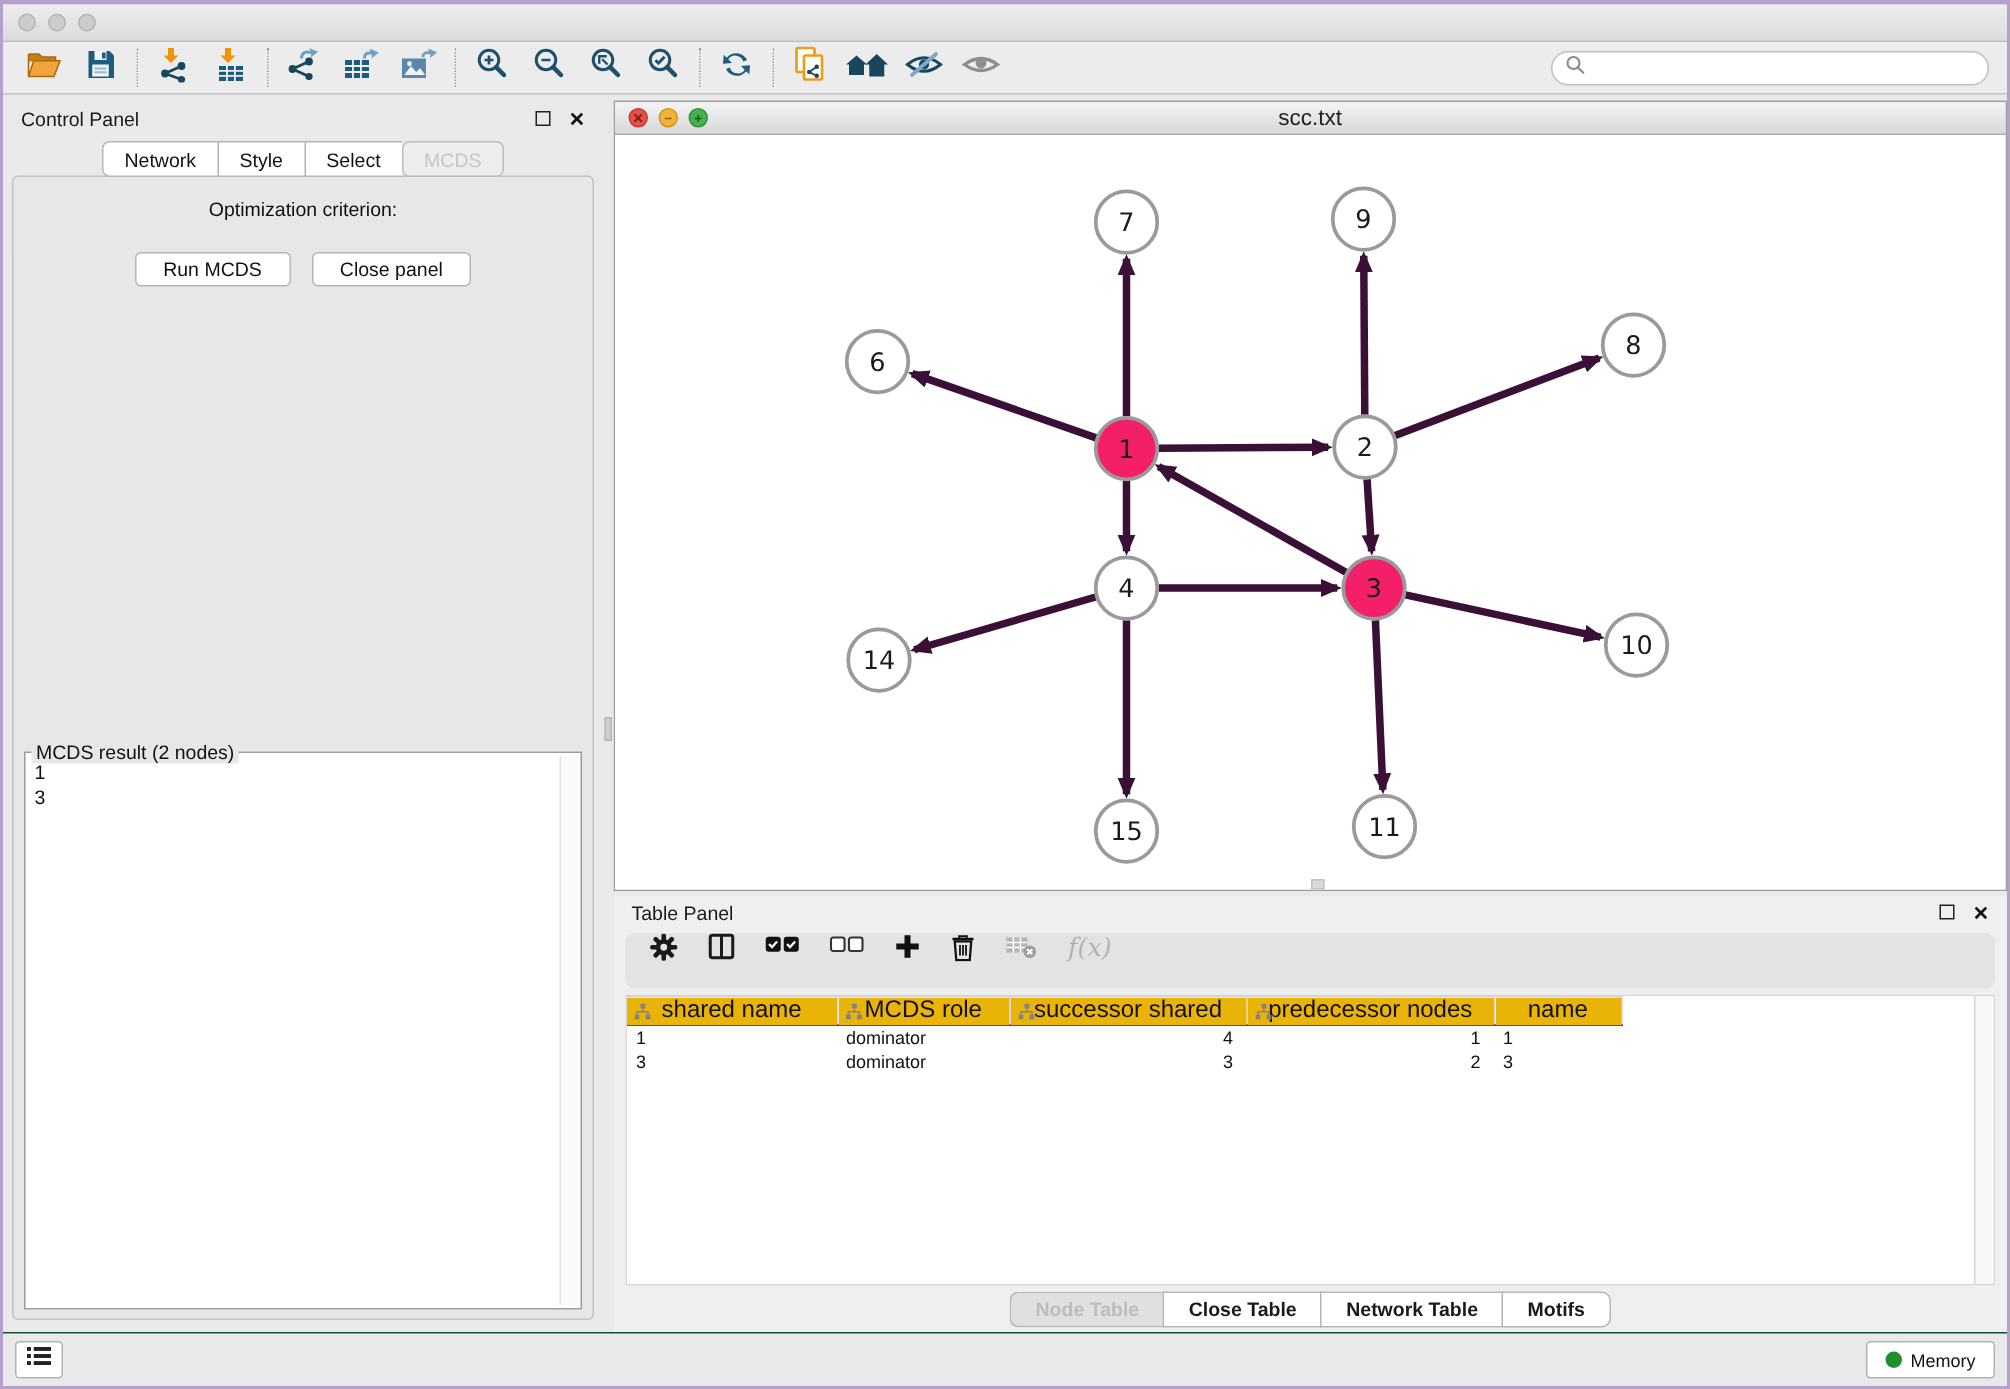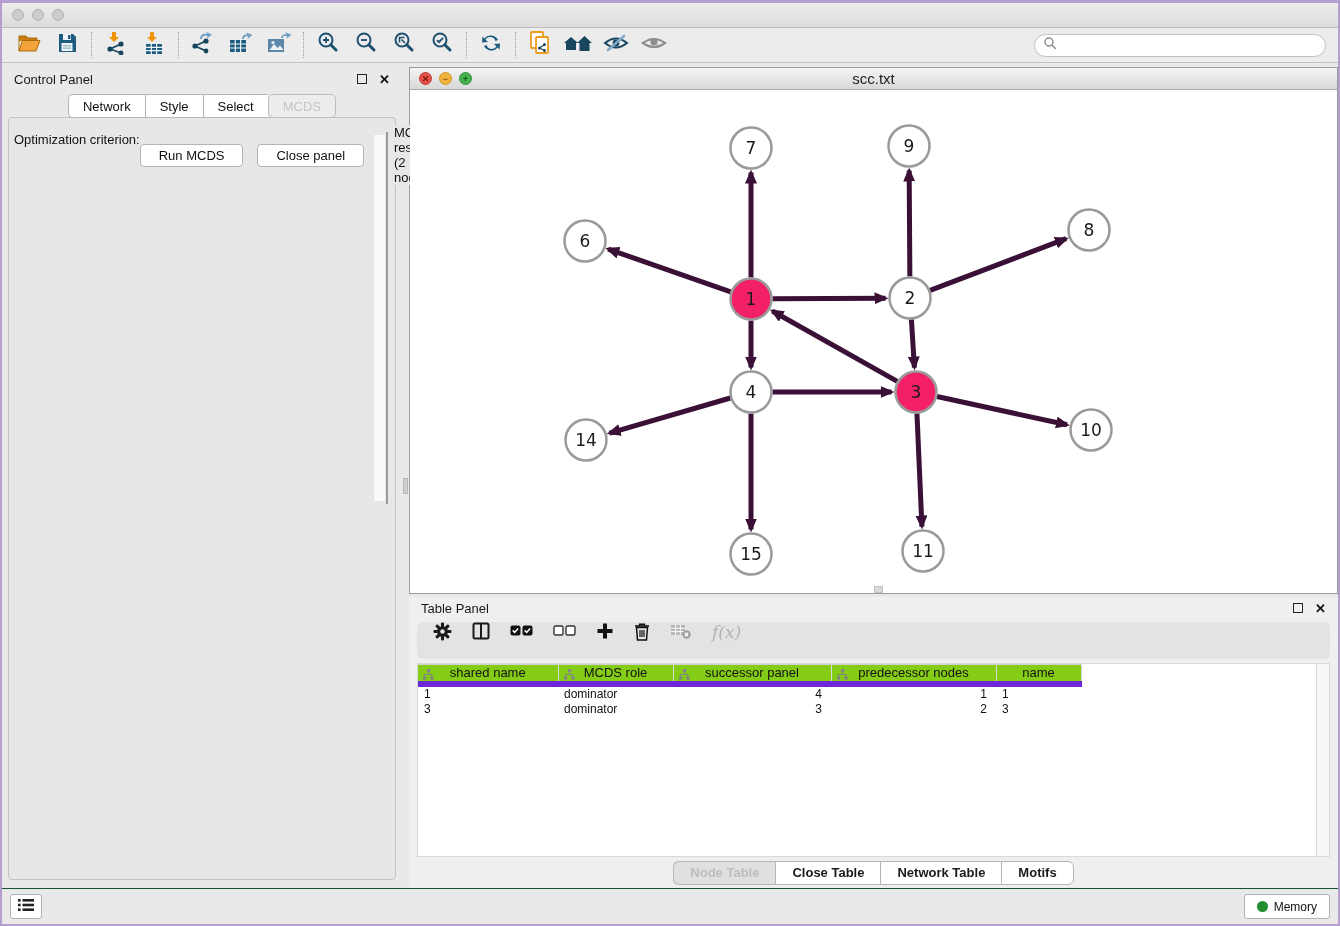--- a/index.html
+++ b/index.html
@@ -32,21 +32,21 @@
   .panel-header { height:22px; display:flex; align-items:center; padding:0 12px; }
   .panel-title { font-size:13px; color:#1a1a1a; }
   .panel-header .spacer { flex:1; }
   .float-box { width:10px; height:10px; border:1.5px solid #222; margin-right:12px; }
   .close-x { font-size:13px; font-weight:700; color:#111; line-height:1; }
   .cp-tabs { display:flex; justify-content:center; margin-top:4px; position:relative; z-index:2; }
   .cp-tab { font-size:13px; padding:4px 14px 3px; background:#fff; border:1px solid #b5b5b5; color:#111; border-right:none; }
   .cp-tab:first-child { border-top-left-radius:5px; border-bottom-left-radius:5px; }
   .cp-tab.active { background:#ededed; color:#c6c6c6; border:1px solid #bdbdbd; border-radius:5px; }
   .cp-body { flex:1; margin:-1px 6px 8px; background:#e7e7e7; border:1px solid #c2c2c2; border-radius:4px;
-             display:flex; flex-direction:row; padding:14px 5px 6px; }
+             display:flex; flex-direction:column; padding:14px 5px 6px; }
   .opt-label { text-align:center; font-size:13px; color:#111; margin-bottom:9px; }
   .dropdown { margin:0 38px; height:24px; background:#fff; border:1px solid #b9b9b9; border-radius:5px;
               display:flex; align-items:center; padding:0 6px 0 10px; }
   .dropdown .dd-text { flex:1; font-size:13px; color:#111; }
   .dd-chevrons { display:flex; flex-direction:column; align-items:center; line-height:0; }
   .dd-chevrons i { border:4px solid transparent; display:block; width:0; height:0; }
   .dd-chevrons i.up { border-bottom-color:#555; margin-bottom:2px; }
   .dd-chevrons i.down { border-top-color:#555; }
   .btn-row { display:flex; justify-content:center; gap:14px; margin-top:12px; }
   .cp-btn { background:#fff; border:1px solid #b5b5b5; border-radius:4px; font-size:13px; color:#111;
@@ -79,22 +79,22 @@
   .canvas-hthumb { position:absolute; bottom:0; left:50%; width:9px; height:7px; background:#d9d9d9; border:1px solid #c2c2c2; }
 
   
   .table-panel { flex:1; margin-top:3px; display:flex; flex-direction:column; background:#efefef; overflow:hidden; }
   .tp-toolbar { margin:3px 8px 4px; background:#e3e3e3; border-radius:6px; height:37px; display:flex;
                 align-items:flex-start; gap:20px; padding:0 16px; flex:0 0 auto; }
   .tp-icon { display:flex; align-items:center; justify-content:center; }
   .fx { font-family:"DejaVu Serif", serif; font-style:italic; font-size:17px; color:#b2b2b2; }
   .table-area { flex:1; background:#fff; margin:0 8px; border:1px solid #d9d9d9; position:relative; overflow:hidden; }
   table.grid { border-collapse:collapse; table-layout:fixed; }
-  .grid th { height:19px; background:#84cc16; border-top:1px solid #d0d0d0; border-bottom:6px solid #6d28d9;
-             border-right:1px solid #d8d8d8; font-size:13px; font-weight:400; color:#111; position:relative; }
+  .grid th { height:19px; background:#eab308; border-top:1px solid #d0d0d0; border-bottom:1px solid #6d28d9;
+             border-right:1px solid #d8d8d8; font-size:16px; font-weight:400; color:#111; position:relative; }
   .grid th .hdr-inner { display:flex; align-items:center; justify-content:center; gap:6px; }
   .grid th .hdr-icon { position:absolute; left:5px; top:4px; }
   .grid td { height:16px; font-size:12px; color:#111; padding:0 6px; white-space:nowrap; overflow:hidden; }
   .grid td.r { text-align:right; padding-right:9px; }
   .table-vscroll { position:absolute; top:0; bottom:0; right:0; width:13px; background:#f8f8f8; border-left:1px solid #d5d5d5; }
   .tp-tabs-row { flex:0 0 auto; height:31px; display:flex; justify-content:center; align-items:center; }
   .tp-tab { font-size:13px; font-weight:700; padding:3px 16px 4px; background:#fff; border:1px solid #b5b5b5; border-right:none; color:#1a1a1a; }
   .tp-tab:first-child { border-top-left-radius:6px; border-bottom-left-radius:6px; }
   .tp-tab:last-child { border-right:1px solid #b5b5b5; border-top-right-radius:6px; border-bottom-right-radius:6px; }
   .tp-tab.active { background:#e0e0e0; color:#bdbdbd; }
@@ -527,21 +527,21 @@
                   </th>
                   <th>
                     <svg class="hdr-icon" width="11" height="11" viewBox="0 0 11 11">
                       <g fill="#838383">
                         <rect x="4" y="0" width="3.2" height="3.2"></rect>
                         <rect x="0" y="7.4" width="3.2" height="3.2"></rect>
                         <rect x="7.4" y="7.4" width="3.2" height="3.2"></rect>
                       </g>
                       <path d="M5.6 3.2 V5.5 M1.6 7.4 V5.5 H9 V7.4" stroke="#838383" stroke-width="1" fill="none"></path>
                     </svg>
-                    <span class="hdr-inner">successor panel</span>
+                    <span class="hdr-inner">successor shared</span>
                   </th>
                   <th>
                     <svg class="hdr-icon" width="11" height="11" viewBox="0 0 11 11">
                       <g fill="#838383">
                         <rect x="4" y="0" width="3.2" height="3.2"></rect>
                         <rect x="0" y="7.4" width="3.2" height="3.2"></rect>
                         <rect x="7.4" y="7.4" width="3.2" height="3.2"></rect>
                       </g>
                       <path d="M5.6 3.2 V5.5 M1.6 7.4 V5.5 H9 V7.4" stroke="#838383" stroke-width="1" fill="none"></path>
                     </svg>

